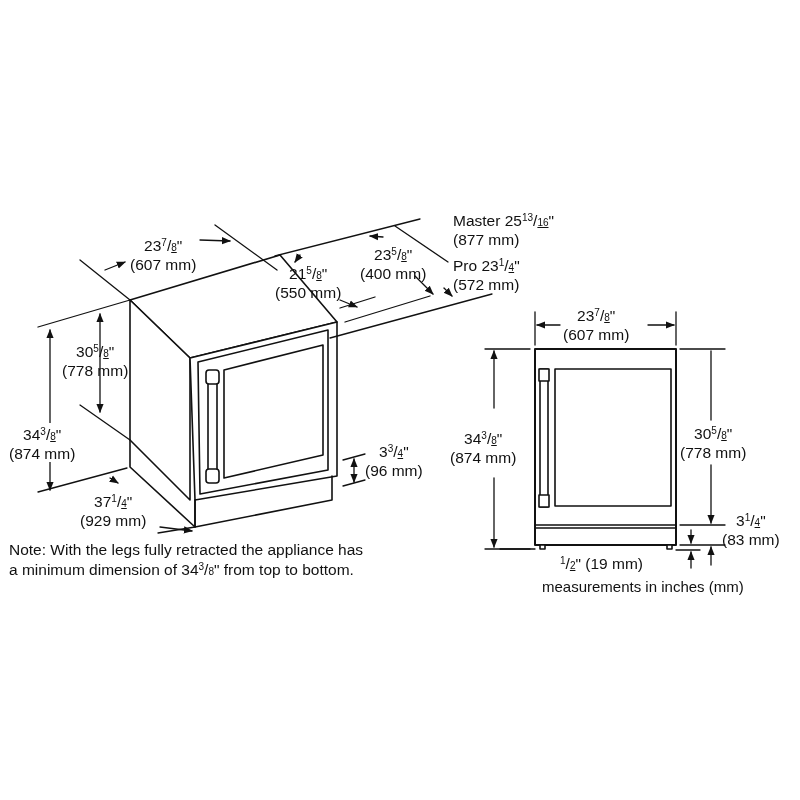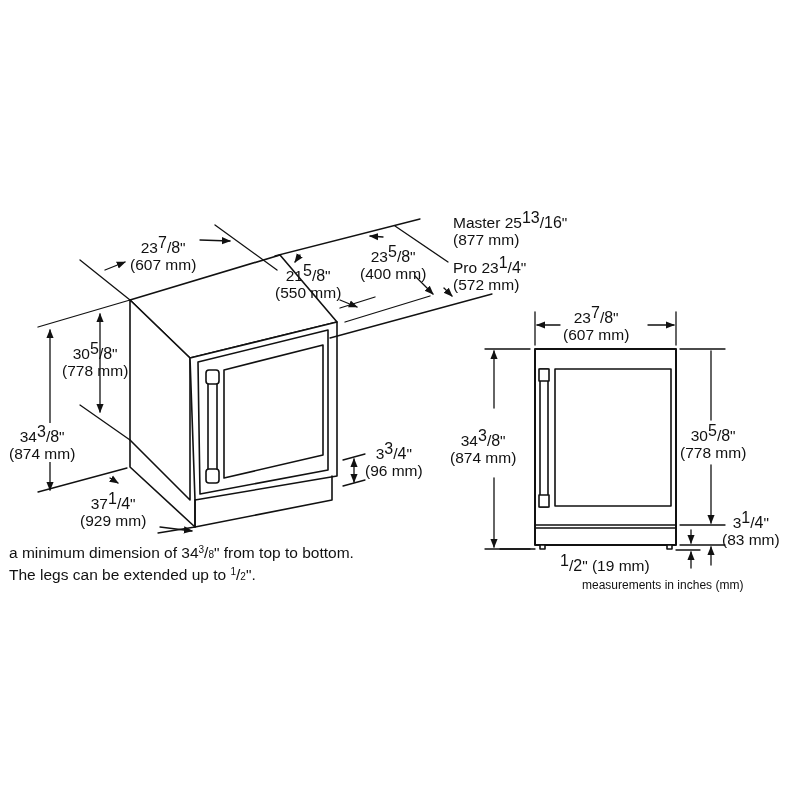--- a/index.html
+++ b/index.html
@@ -1,24 +1,24 @@
 <!DOCTYPE html>
 <html><head>
   <meta charset="utf-8">
   <style>
     html, body { margin: 0; padding: 0; background: #ffffff; }
     body { width: 800px; height: 800px; position: relative; overflow: hidden;
            font-family: "Liberation Sans", sans-serif; color: #111; }
     svg.drawing { position: absolute; left: 0; top: 0; }
     .lbl { position: absolute; font-size: 15.5px; line-height: 17px; white-space: nowrap; color: #111; }
-    .lbl .frac { font-size: 16px; vertical-align: 5px; }
-    .lbl .fracsm { font-size: 16px; }
+    .lbl .frac { font-size: 10px; vertical-align: 5px; }
+    .lbl .fracsm { font-size: 10px; text-decoration: underline; }
     .c { text-align: center; }
     .note { position: absolute; left: 9px; top: 541px; font-size: 15.5px; line-height: 17px; white-space: nowrap; }
-    .units { position: absolute; left: 542px; top: 578px; font-size: 12px; white-space: nowrap; margin-left: 40px; }
+    .units { position: absolute; left: 542px; top: 578px; font-size: 15px; white-space: nowrap; }
   </style>
 </head>
 <body>
 
 <svg class="drawing" width="800" height="800" viewBox="0 0 800 800" fill="none" stroke="#111" stroke-width="1.6" stroke-linecap="round" stroke-linejoin="round">
   <defs>
     <marker id="ah" viewBox="0 0 10 10" refX="9" refY="5" markerWidth="7" markerHeight="7" orient="auto-start-reverse">
       <path d="M0,1 L10,5 L0,9 z" fill="#111" stroke="none"></path>
     </marker>
   </defs>
@@ -189,17 +189,17 @@
 <div class="lbl c" style="left:722px;top:509px;">
   <div><span>3</span><span class="frac">1</span>/<span class="fracsm">4</span><span>"</span></div>
   <div>(83 mm)</div>
 </div>
 
 <div class="lbl" style="left:560px;top:552px;">
   <span class="frac">1</span>/<span class="fracsm">2</span><span>"</span> <span>(19 mm)</span>
 </div>
 
 <div class="note">
+  <div>Note: With the legs fully retracted the appliance has</div>
   <div><span>a minimum dimension of 34</span><span class="lbl-inline" style="font-size:10px;vertical-align:5px;">3</span>/<span style="font-size:10px;">8</span><span>" from top to bottom.</span></div>
-  <div><span>The legs can be extended up to </span><span style="font-size:10px;vertical-align:5px;">1</span>/<span style="font-size:10px;">2</span><span>".</span></div>
 </div>
 
 <div class="units">measurements in inches (mm)</div>
 
 </body></html>

